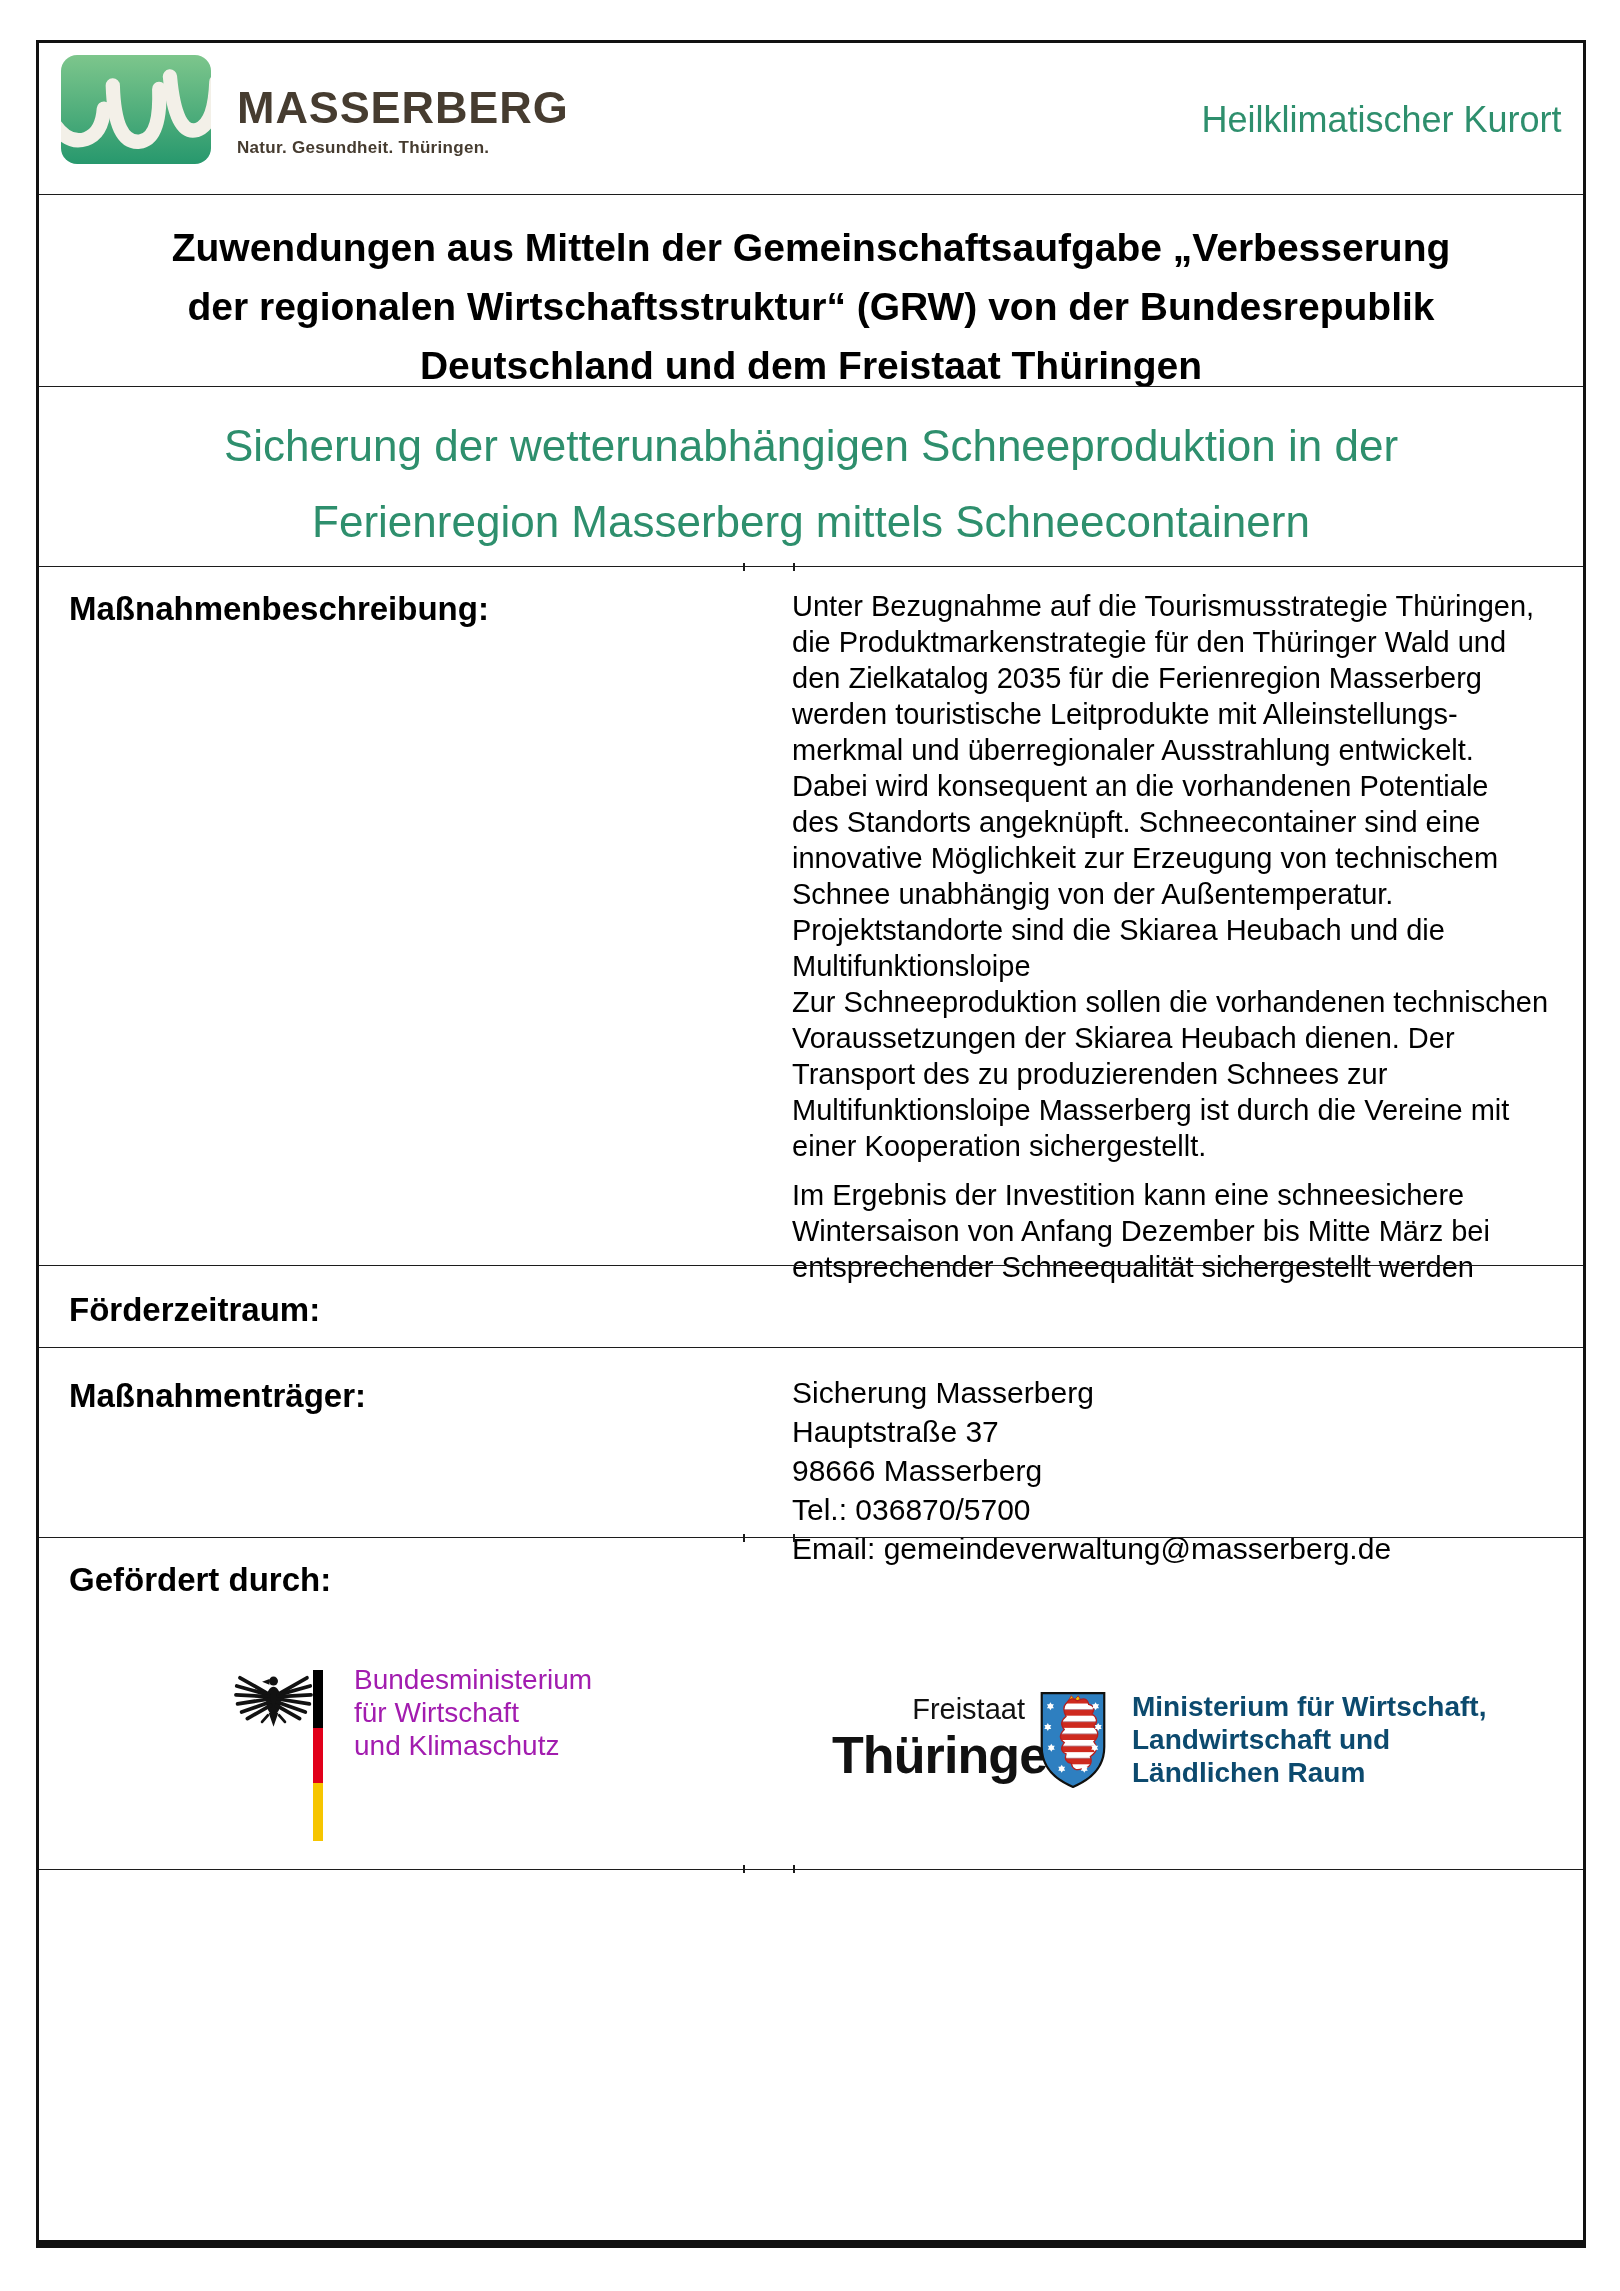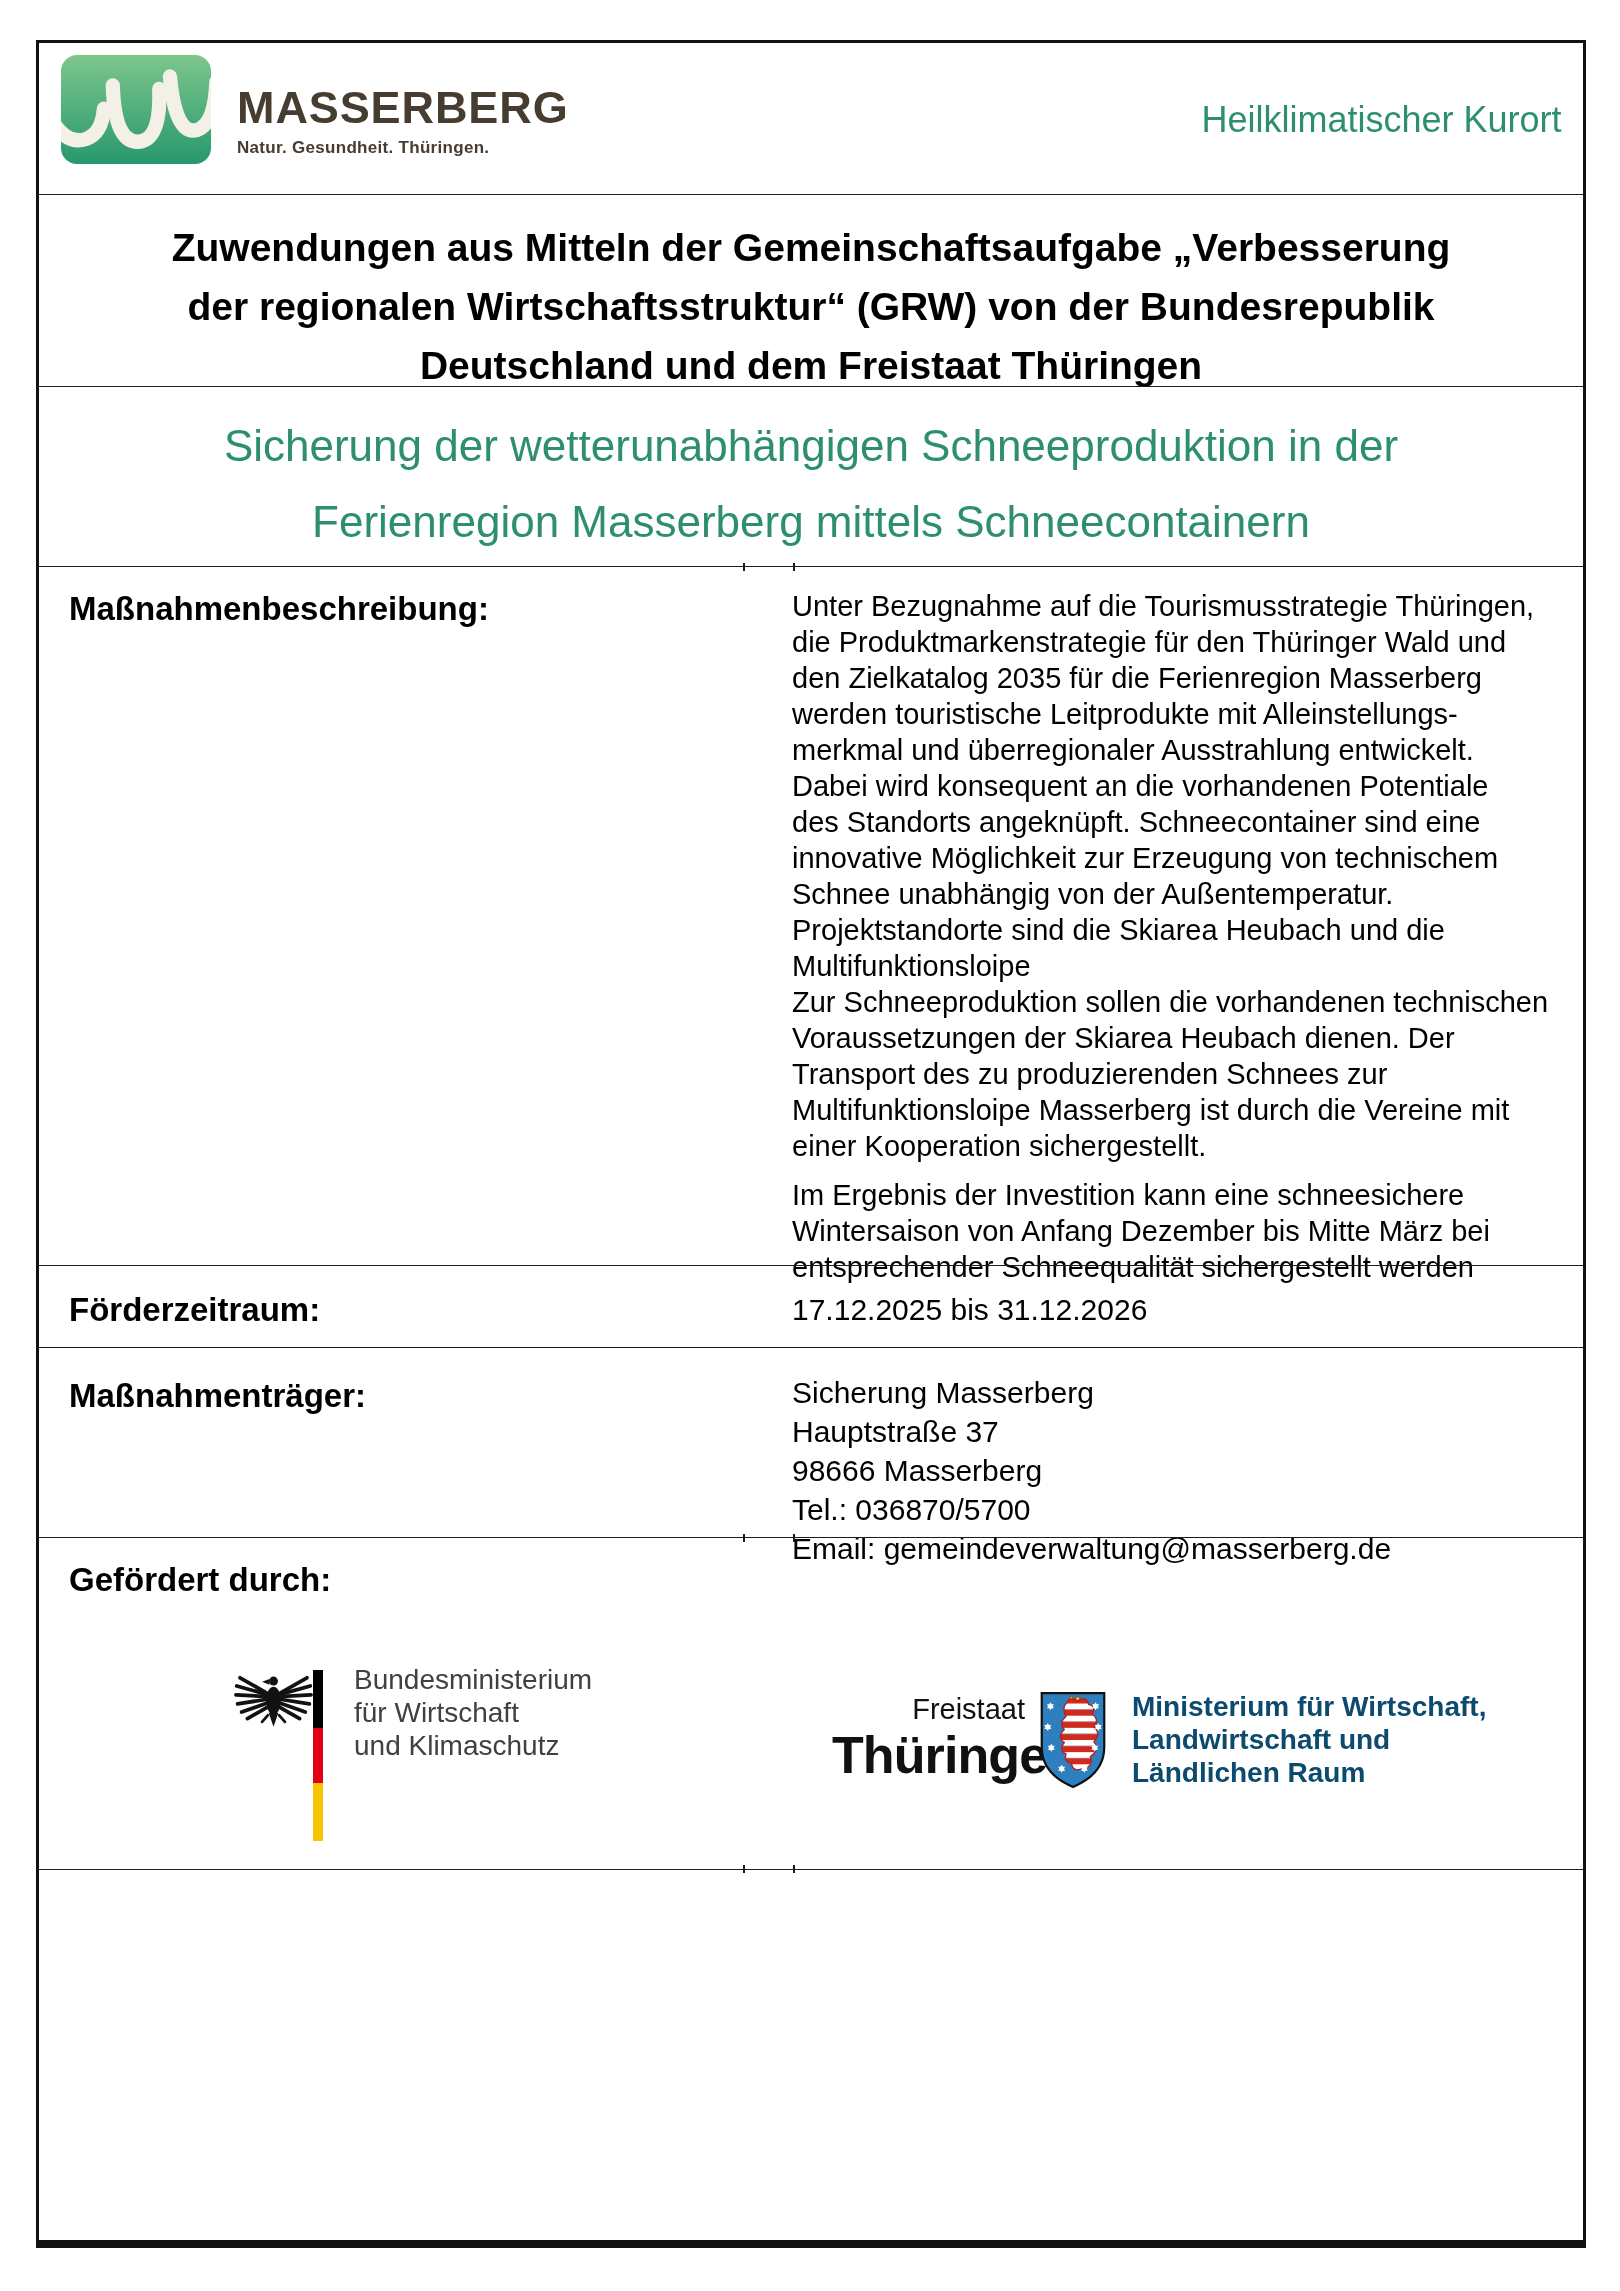--- a/index.html
+++ b/index.html
@@ -27,21 +27,21 @@
   .cell-content{position:absolute;left:753px;width:788px;}
   .body-text{font-size:29px;line-height:36px;white-space:pre-line;margin:0;}
   .body-text.p1{margin-bottom:12.5px;}
   .value-text{font-size:30px;}
   .addr-line{font-size:30px;line-height:39px;}
 
   
   .eagle{position:absolute;left:192px;top:130px;width:85px;height:62px;}
   .flag-stripe{position:absolute;left:274px;top:132px;width:9.8px;height:171px;}
   .bmwk-text{position:absolute;left:315px;top:125px;font-size:28px;line-height:33px;
-             font-weight:500;color:#404040;}
+             font-weight:500;color:#a21caf;}
   .fs-block{position:absolute;left:793px;top:157px;width:193px;text-align:right;color:#111;}
   .fs-top{font-size:29px;font-weight:500;line-height:1;}
   .fs-name{font-size:52px;font-weight:600;letter-spacing:-0.9px;line-height:1;margin-top:4.5px;}
   .shield{position:absolute;left:1001px;top:151px;width:66px;height:102px;}
   .ministry-text{position:absolute;left:1093px;top:152px;font-size:28px;line-height:33px;
                  font-weight:700;color:#0c4a6e;}
 
   .tick{position:absolute;width:1.8px;height:8px;background:#1c1c1c;}
 </style>
 </head>
@@ -106,21 +106,20 @@
 Multifunktionsloipe Masserberg ist durch die Vereine mit
 einer Kooperation sichergestellt.</p>
         <p class="body-text">Im Ergebnis der Investition kann eine schneesichere
 Wintersaison von Anfang Dezember bis Mitte März bei
 entsprechender Schneequalität sichergestellt werden</p>
       </div>
     </div>
 
     <div class="row bt" style="top:1222px;height:82px;">
       <div class="cell-label" style="top:25px;">Förderzeitraum:</div>
-      <div class="cell-content value-text" style="top:27px;">17.12.2025 bis 31.12.2026</div>
     </div>
 
     <div class="row bt" style="top:1304px;height:191px;">
       <div class="cell-label" style="top:28.5px;">Maßnahmenträger:</div>
       <div class="cell-content" style="top:25px;">
         <div class="addr-line">Sicherung Masserberg</div>
         <div class="addr-line">Hauptstraße 37</div>
         <div class="addr-line">98666 Masserberg</div>
         <div class="addr-line">Tel.: 036870/5700</div>
         <div class="addr-line">Email: gemeindeverwaltung@masserberg.de</div>

